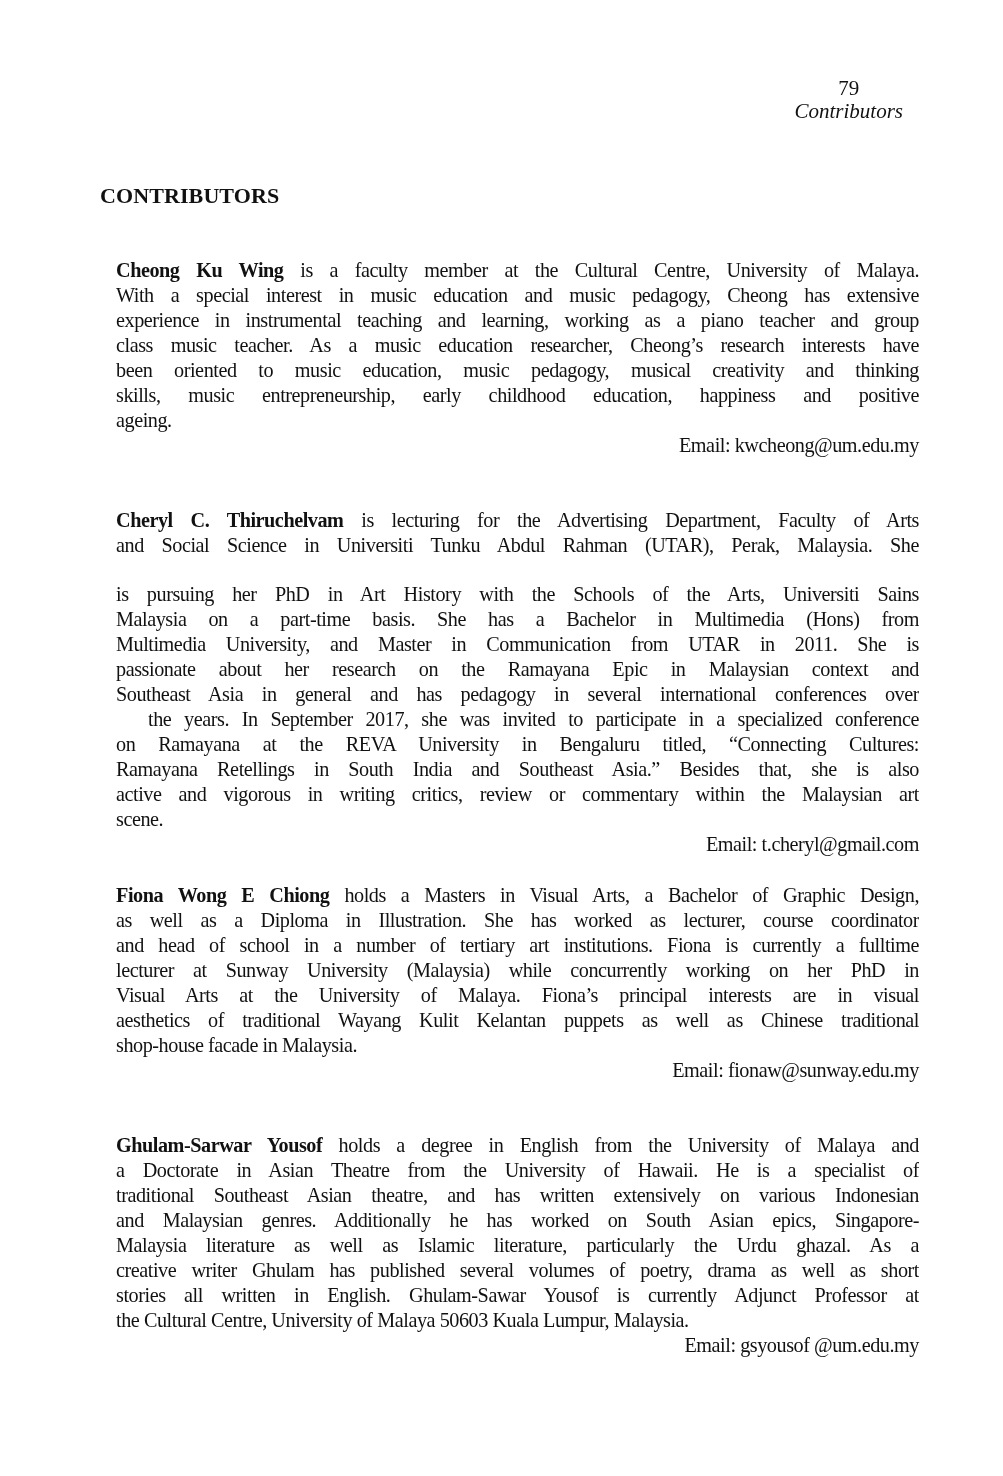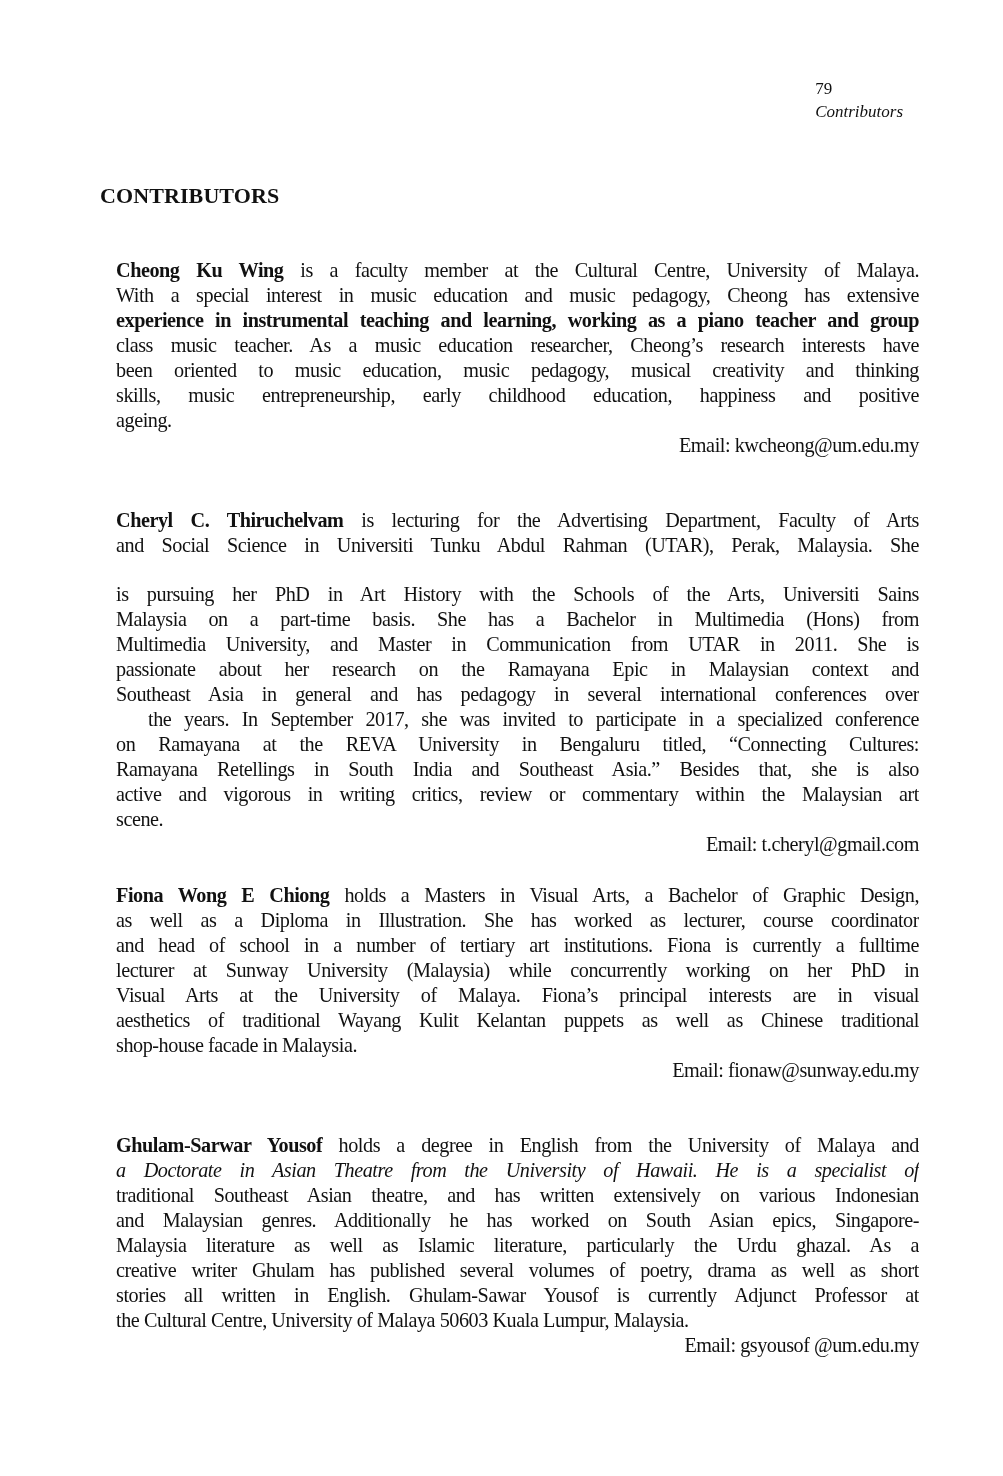--- a/index.html
+++ b/index.html
@@ -12,22 +12,22 @@
       height: 1476px;
       position: relative;
       overflow: hidden;
       font-family: "Liberation Serif", serif;
       color: #111111;
     }
     .running-header {
       position: absolute;
       right: 100px;
       top: 77px;
-      text-align: left;
-      font-size: 17px;
+      text-align: center;
+      font-size: 21px;
       line-height: 23px;
     }
     .running-header .section {
       font-style: italic;
     }
     .page-title {
       position: absolute;
       left: 100px;
       top: 182px;
       margin: 0;
@@ -73,21 +73,21 @@
 <div class="running-header">
   <div>79</div>
   <div class="section">Contributors</div>
 </div>
 
 <h1 class="page-title">CONTRIBUTORS</h1>
 
 <div class="entry" id="entry-0">
   <span class="line" style="white-space: normal; height: 25px; overflow: hidden;"><span class="name">Cheong Ku Wing</span><span> is a faculty member at the Cultural Centre, University of Malaya.</span></span>
   <span class="line" style="white-space: normal; height: 25px; overflow: hidden;">With a special interest in music education and music pedagogy, Cheong has extensive</span>
-  <span class="line" style="white-space: normal; height: 25px; overflow: hidden; font-weight: bold;">experience in instrumental teaching and learning, working as a piano teacher and group</span>
+  <span class="line" style="white-space: normal; height: 25px; overflow: hidden;">experience in instrumental teaching and learning, working as a piano teacher and group</span>
   <span class="line" style="white-space: normal; height: 25px; overflow: hidden;">class music teacher. As a music education researcher, Cheong’s research interests have</span>
   <span class="line" style="white-space: normal; height: 25px; overflow: hidden;">been oriented to music education, music pedagogy, musical creativity and thinking</span>
   <span class="line" style="white-space: normal; height: 25px; overflow: hidden;">skills, music entrepreneurship, early childhood education, happiness and positive</span>
   <span class="line last" style="white-space: normal; height: 25px; overflow: hidden;">ageing.</span>
   <span class="email">Email: kwcheong@um.edu.my</span>
 </div>
 
 <div class="entry" id="entry-1">
   <span class="line" style="white-space: normal; height: 25px; overflow: hidden;"><span class="name">Cheryl C. Thiruchelvam</span><span> is lecturing for the Advertising Department, Faculty of Arts</span></span>
   <span class="line" style="white-space: normal; height: 25px; overflow: hidden;">and Social Science in Universiti Tunku Abdul Rahman (UTAR), Perak, Malaysia. She</span>
@@ -110,21 +110,21 @@
   <span class="line" style="white-space: normal; height: 25px; overflow: hidden;">and head of school in a number of tertiary art institutions.  Fiona is currently a fulltime</span>
   <span class="line" style="white-space: normal; height: 25px; overflow: hidden;">lecturer at Sunway University (Malaysia) while concurrently working on her PhD in</span>
   <span class="line" style="white-space: normal; height: 25px; overflow: hidden;">Visual Arts at the University of Malaya.   Fiona’s principal interests are in visual</span>
   <span class="line" style="white-space: normal; height: 25px; overflow: hidden;">aesthetics of traditional Wayang Kulit Kelantan puppets as well as Chinese traditional</span>
   <span class="line last" style="white-space: normal; height: 25px; overflow: hidden;">shop-house facade in Malaysia.</span>
   <span class="email">Email: fionaw@sunway.edu.my</span>
 </div>
 
 <div class="entry" id="entry-3">
   <span class="line" style="white-space: normal; height: 25px; overflow: hidden;"><span class="name">Ghulam-Sarwar Yousof</span><span> holds a degree in English from the University of Malaya and</span></span>
-  <span class="line" style="white-space: normal; height: 25px; overflow: hidden; font-style: italic;">a Doctorate in Asian Theatre from the University of Hawaii. He is a specialist of</span>
+  <span class="line" style="white-space: normal; height: 25px; overflow: hidden;">a Doctorate in Asian Theatre from the University of Hawaii. He is a specialist of</span>
   <span class="line" style="white-space: normal; height: 25px; overflow: hidden;">traditional Southeast Asian theatre, and has written extensively on various Indonesian</span>
   <span class="line" style="white-space: normal; height: 25px; overflow: hidden;">and Malaysian genres. Additionally he has worked on South Asian epics, Singapore-</span>
   <span class="line" style="white-space: normal; height: 25px; overflow: hidden;">Malaysia literature as well as Islamic literature, particularly the Urdu ghazal. As a</span>
   <span class="line" style="white-space: normal; height: 25px; overflow: hidden;">creative writer Ghulam has published several volumes of poetry, drama as well as short</span>
   <span class="line" style="white-space: normal; height: 25px; overflow: hidden;">stories all written in English. Ghulam-Sawar Yousof is currently Adjunct Professor at</span>
   <span class="line last" style="white-space: normal; height: 25px; overflow: hidden;">the Cultural Centre, University of Malaya 50603 Kuala Lumpur, Malaysia.</span>
   <span class="email">Email: gsyousof @um.edu.my</span>
 </div>
 
 </body></html>

